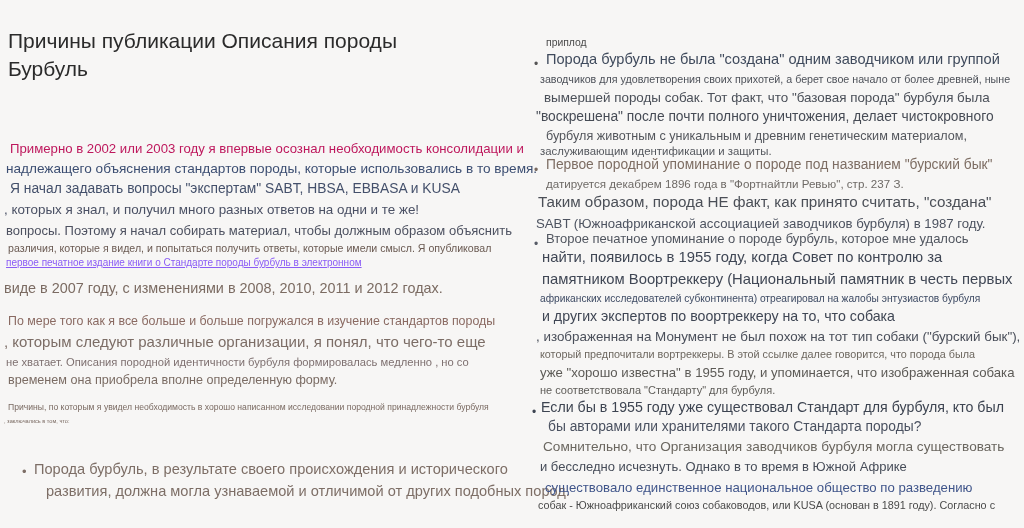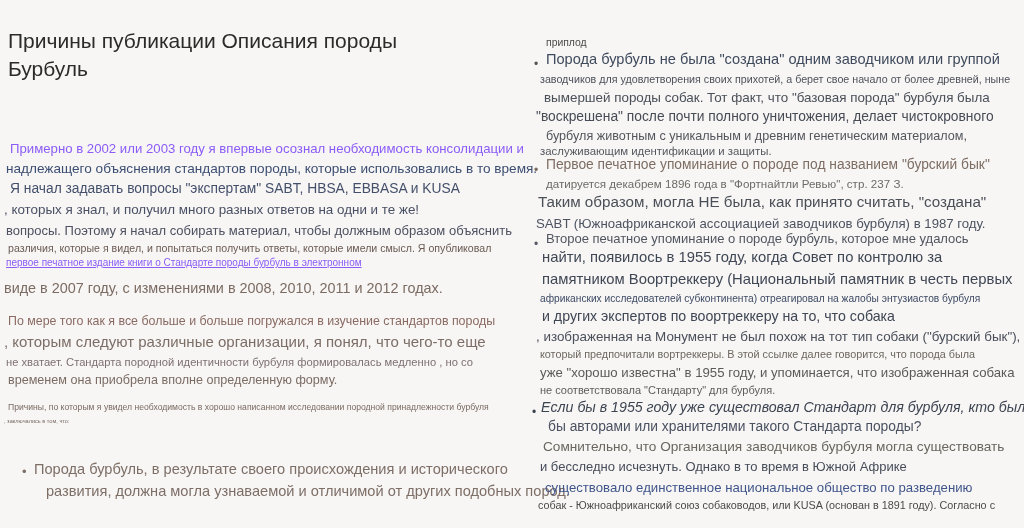--- a/index.html
+++ b/index.html
@@ -34,21 +34,21 @@
     white-space: nowrap;
     line-height: 1;
     letter-spacing: 0;
   }
 
   
   .title-1 { left: 8px;  top: 30px; font-size: 21px; color: #2b2b2b; }
   .title-2 { left: 8px;  top: 58px; font-size: 21px; color: #2b2b2b; }
 
   
-  .l1  { left: 10px; top: 142px; font-size: 13.2px; color: #8b5cf6; }
+  .l1  { left: 10px; top: 142px; font-size: 13.2px; color: #be185d; }
   .l2  { left: 6px;  top: 162px; font-size: 13.6px; color: #3c4e72; }
   .l3  { left: 10px; top: 182px; font-size: 13.8px; color: #44506b; }
   .l4  { left: 4px;  top: 203px; font-size: 13.4px; color: #4a5064; text-align: center; }
   .l5  { left: 6px;  top: 224px; font-size: 13.0px; color: #4d5160; }
   .l6  { left: 8px;  top: 243px; font-size: 10.6px; color: #6a5a52; }
   .l7  { left: 6px;  top: 258px; font-size: 10px; color: #8b5cf6; text-decoration: underline; }
   .l8  { left: 4px;  top: 281px; font-size: 14.4px; color: #7b6b62; }
 
   
   .m1  { left: 8px;  top: 315px; font-size: 12.4px; color: #8a6a62; }
@@ -88,21 +88,21 @@
   .r3b { left: 542px; top: 250px; font-size: 14.8px; color: #3f4654; }
   .r3c { left: 542px; top: 272px; font-size: 14.8px; color: #3f4654; }
   .r3d { left: 540px; top: 294px; font-size: 10.2px; color: #3d4a63; }
   .r3e { left: 542px; top: 309px; font-size: 14.2px; color: #3f4654; }
   .r3f { left: 536px; top: 330px; font-size: 13.4px; color: #4a4f5a; }
   .r3g { left: 540px; top: 349px; font-size: 10.8px; color: #6d675f; }
   .r3h { left: 540px; top: 366px; font-size: 13.2px; color: #5c5a56; }
   .r3i { left: 540px; top: 385px; font-size: 11.0px; color: #5e5c58; }
 
   .rb4-dot  { left: 532px; top: 406px; font-size: 12px; color: #3d4451; }
-  .r4a { left: 541px; top: 400px; font-size: 14.2px; color: #3d4451; font-style: italic; }
+  .r4a { left: 541px; top: 400px; font-size: 14.2px; color: #3d4451; }
   .r4b { left: 548px; top: 420px; font-size: 13.8px; color: #4a5160; }
   .r4c { left: 543px; top: 440px; font-size: 13.6px; color: #6a665f; }
   .r4d { left: 540px; top: 460px; font-size: 13px; color: #464c58; }
   .r4e { left: 545px; top: 481px; font-size: 13.2px; color: #40558a; }
   .r4f { left: 538px; top: 500px; font-size: 10.8px; color: #4a4a4a; }
 </style>
 </head>
 <body>
 
 <div class="page">
@@ -116,21 +116,21 @@
     <div class="ln l2">надлежащего объяснения стандартов породы, которые использовались в то время.</div>
     <div class="ln l3">Я начал задавать вопросы "экспертам" SABT, HBSA, EBBASA и KUSA</div>
     <div class="ln l4">, которых я знал, и получил много разных ответов на одни и те же!</div>
     <div class="ln l5">вопросы. Поэтому я начал собирать материал, чтобы должным образом объяснить</div>
     <div class="ln l6">различия, которые я видел, и попытаться получить ответы, которые имели смысл. Я опубликовал</div>
     <div class="ln l7">первое печатное издание книги о Стандарте породы бурбуль в электронном</div>
     <div class="ln l8">виде в 2007 году, с изменениями в 2008, 2010, 2011 и 2012 годах.</div>
 
     <div class="ln m1">По мере того как я все больше и больше погружался в изучение стандартов породы</div>
     <div class="ln m2">, которым следуют различные организации, я понял, что чего-то еще</div>
-    <div class="ln m3">не хватает. Стандарта породной идентичности бурбуля формировалась медленно , но со</div>
+    <div class="ln m3">не хватает. Описания породной идентичности бурбуля формировалась медленно , но со</div>
     <div class="ln m4">временем она приобрела вполне определенную форму.</div>
 
     <div class="ln s1">Причины, по которым я увидел необходимость в хорошо написанном исследовании породной принадлежности бурбуля</div>
     <div class="ln s2">, заключались в том, что:</div>
 
     <div class="b-wrap">
       <span class="b-bullet">•</span>
       <div class="ln bl1">Порода бурбуль, в результате своего происхождения и исторического</div>
       <div class="ln bl2">развития, должна могла узнаваемой и отличимой от других подобных пород.</div>
     </div>
@@ -143,23 +143,23 @@
 
     <div class="ln rb1-dot">•</div>
     <div class="ln r1a">Порода бурбуль не была "создана" одним заводчиком или группой</div>
     <div class="ln r1b">заводчиков для удовлетворения своих прихотей, а берет свое начало от более древней, ныне</div>
     <div class="ln r1c">вымершей породы собак. Тот факт, что "базовая порода" бурбуля была</div>
     <div class="ln r1d">"воскрешена" после почти полного уничтожения, делает чистокровного</div>
     <div class="ln r1e">бурбуля животным с уникальным и древним генетическим материалом,</div>
     <div class="ln r1f">заслуживающим идентификации и защиты.</div>
 
     <div class="ln rb2-dot">•</div>
-    <div class="ln r2a">Первое печатное упоминание о породе под названием "бурский бык"</div>
+    <div class="ln r2a">Первое породной упоминание о породе под названием "бурский бык"</div>
     <div class="ln r2b">датируется декабрем 1896 года в "Фортнайтли Ревью", стр. 237 З.</div>
-    <div class="ln r2c">Таким образом, могла НЕ была, как принято считать, "создана"</div>
+    <div class="ln r2c">Таким образом, порода НЕ факт, как принято считать, "создана"</div>
     <div class="ln r2d">SABT (Южноафриканской ассоциацией заводчиков бурбуля) в 1987 году.</div>
 
     <div class="ln rb3-dot">•</div>
     <div class="ln r3a">Второе печатное упоминание о породе бурбуль, которое мне удалось</div>
     <div class="ln r3b">найти, появилось в 1955 году, когда Совет по контролю за</div>
     <div class="ln r3c">памятником Воортреккеру (Национальный памятник в честь первых</div>
     <div class="ln r3d">африканских исследователей субконтинента) отреагировал на жалобы энтузиастов бурбуля</div>
     <div class="ln r3e">и других экспертов по воортреккеру на то, что собака</div>
     <div class="ln r3f">, изображенная на Монумент не был похож на тот тип собаки ("бурский бык"),</div>
     <div class="ln r3g">который предпочитали вортреккеры. В этой ссылке далее говорится, что порода была</div>

